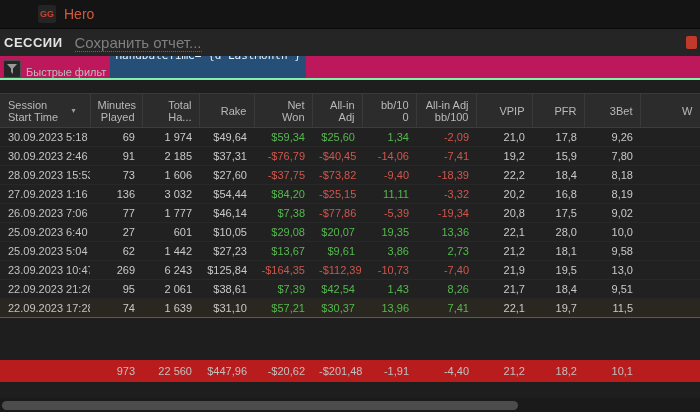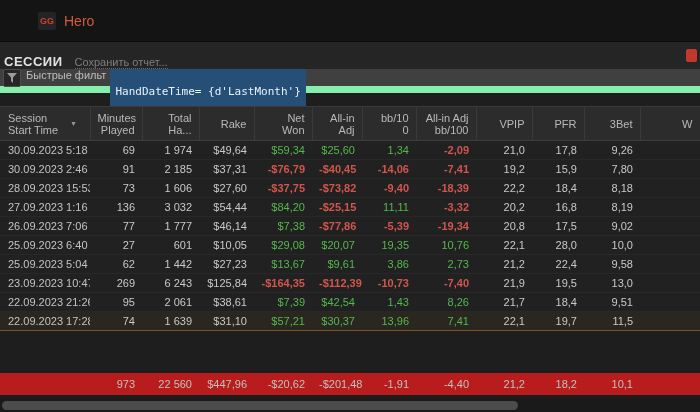--- a/index.html
+++ b/index.html
@@ -6,49 +6,49 @@
   html,body { width:700px; height:412px; overflow:hidden; }
   body {
     background:#1e1e1e;
     font-family:"Liberation Sans", sans-serif;
     color:#c9c9c9;
   }
   .app { display:flex; flex-direction:column; height:412px; width:700px; }
 
   
   .topbar {
-    height:42px; background:#141414; border-bottom:1px solid #090909;
+    height:29px; background:#141414; border-bottom:1px solid #090909;
     display:flex; align-items:center; padding-left:38px; flex:0 0 auto;
   }
   .logo {
     width:18px; height:18px; background:#242424; border-radius:2px;
     color:#c9402f; font-weight:bold; font-size:9px;
     display:flex; align-items:center; justify-content:center;
   }
   .hero { color:#d4593b; font-size:14px; margin-left:8px; }
 
   
   .header-bar {
-    height:27px; background:#252525; display:flex; align-items:flex-end;
+    height:27px; background:#252525; display:flex; align-items:center;
     padding:0 0 0 4px; position:relative; flex:0 0 auto;
   }
   .title { font-weight:bold; font-size:13px; color:#e3e3e3; letter-spacing:.5px; }
   .save-report {
-    color:#7f7f7f; font-size:11px; margin-left:12px;
+    color:#7f7f7f; font-size:15px; margin-left:12px;
     border-bottom:1px dotted #6a6a6a; cursor:pointer;
   }
   .red-badge {
     position:absolute; right:3px; top:7px; width:11px; height:13px;
     background:#c0392b; border-radius:2px;
   }
 
   
   .filter-bar {
-    height:24px; background:#404040; border-bottom:7px solid #86efac;
-    display:flex; align-items:flex-start; flex:0 0 auto;
+    height:24px; background:#be185d; border-bottom:2px solid #86efac;
+    display:flex; align-items:flex-end; flex:0 0 auto;
   }
   .filter-btn {
     width:18px; height:18px; margin:0 5px 0 3px; background:#262626;
     border:1px solid #4d4d4d; border-radius:2px;
     display:flex; align-items:center; justify-content:center; cursor:pointer;
   }
   .filter-label { font-size:11px; color:#bdbdbd; margin-right:4px; white-space:nowrap; }
   .filter-value {
     font-family:"DejaVu Sans Mono", monospace; font-size:11px;
     background:#264f78; color:#e9f1f9; padding:16px 5px; white-space:nowrap;
@@ -83,21 +83,21 @@
     height:19px; padding:0 7px; text-align:right; color:#c9c9c9;
     background:#212121; border-bottom:1px solid #282828;
     white-space:nowrap; overflow:hidden;
   }
   tbody td.c0 { text-align:left; padding-left:8px; color:#c3c3c3; }
   tr.selected td {
     background:#2a2620;
     border-top:1px solid #7d5524; border-bottom:1px solid #7d5524;
   }
   .pos { color:#55b84e; }
-  .neg { color:#d0564c;font-weight:bold; }
+  .neg { color:#d0564c; }
 
   tr.spacer td { height:42px; background:#1e1e1e; border:none; }
   tr.totals td {
     height:22px; background:#b91c1c; border:none; color:#c0c0c0;
     padding:0 7px; text-align:right; white-space:nowrap;
   }
   tr.totals td.c0 { text-align:left; }
 
   
   .scroll-area { flex:1 1 auto; display:flex; flex-direction:column; justify-content:flex-end; }
@@ -247,37 +247,37 @@
           <td class="c11"></td>
         </tr>
         <tr>
           <td class="c0">25.09.2023 6:40</td>
           <td class="c1">27</td>
           <td class="c2">601</td>
           <td class="c3">$10,05</td>
           <td class="c4 pos">$29,08</td>
           <td class="c5 pos">$20,07</td>
           <td class="c6 pos">19,35</td>
-          <td class="c7 pos">10,76</td>
+          <td class="c7 pos">13,36</td>
           <td class="c8">22,1</td>
           <td class="c9">28,0</td>
           <td class="c10">10,0</td>
           <td class="c11"></td>
         </tr>
         <tr>
           <td class="c0">25.09.2023 5:04</td>
           <td class="c1">62</td>
           <td class="c2">1 442</td>
           <td class="c3">$27,23</td>
           <td class="c4 pos">$13,67</td>
           <td class="c5 pos">$9,61</td>
           <td class="c6 pos">3,86</td>
           <td class="c7 pos">2,73</td>
           <td class="c8">21,2</td>
-          <td class="c9">22,4</td>
+          <td class="c9">18,1</td>
           <td class="c10">9,58</td>
           <td class="c11"></td>
         </tr>
         <tr>
           <td class="c0">23.09.2023 10:47</td>
           <td class="c1">269</td>
           <td class="c2">6 243</td>
           <td class="c3">$125,84</td>
           <td class="c4 neg">-$164,35</td>
           <td class="c5 neg">-$112,39</td>

